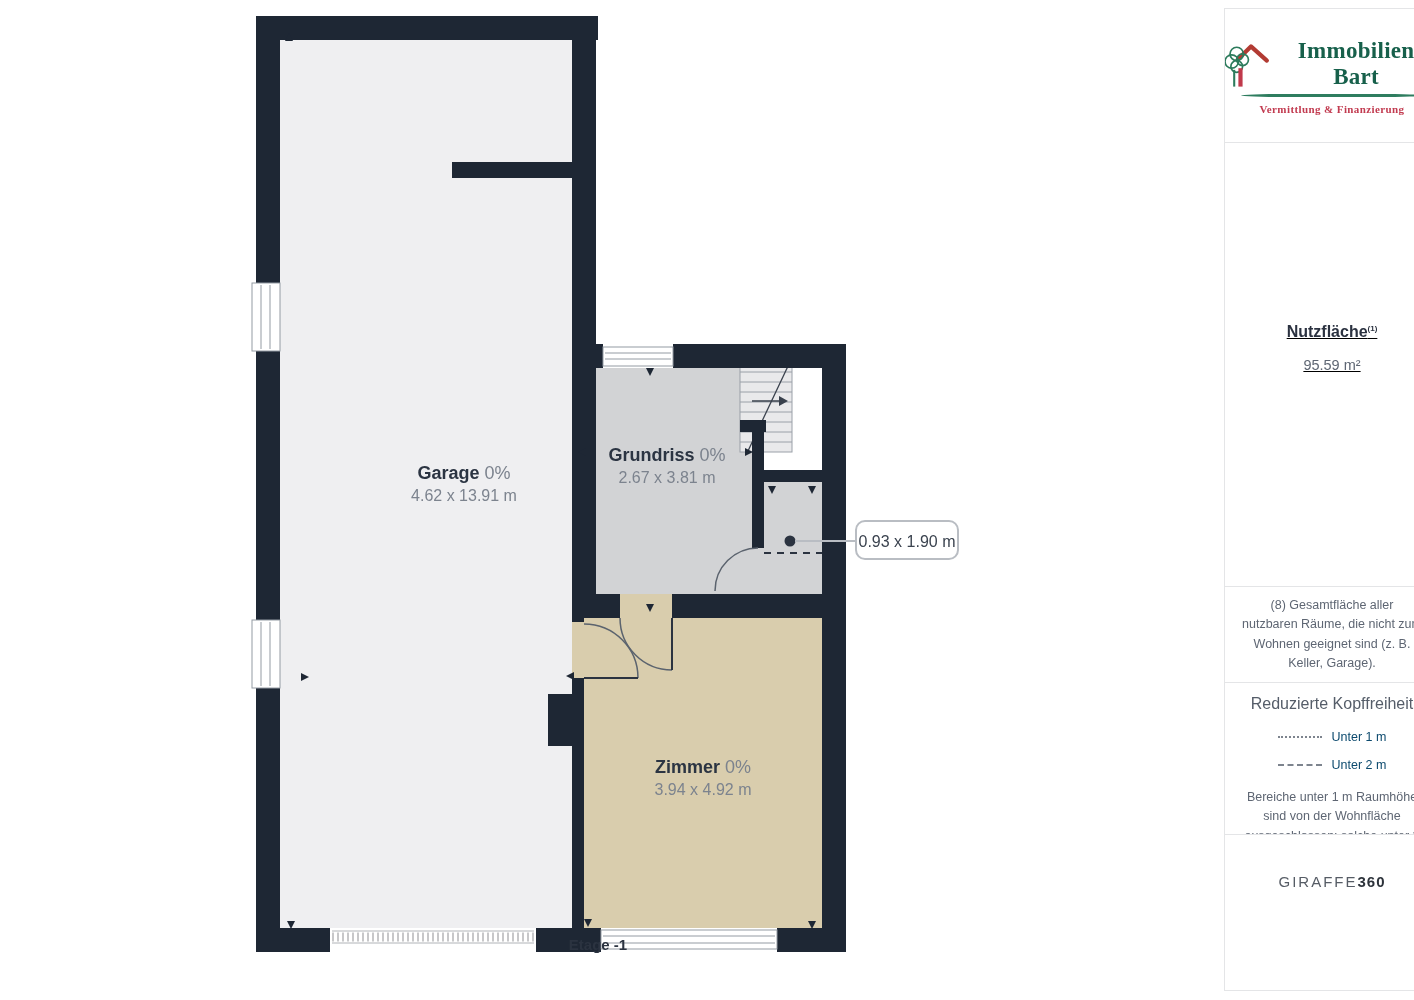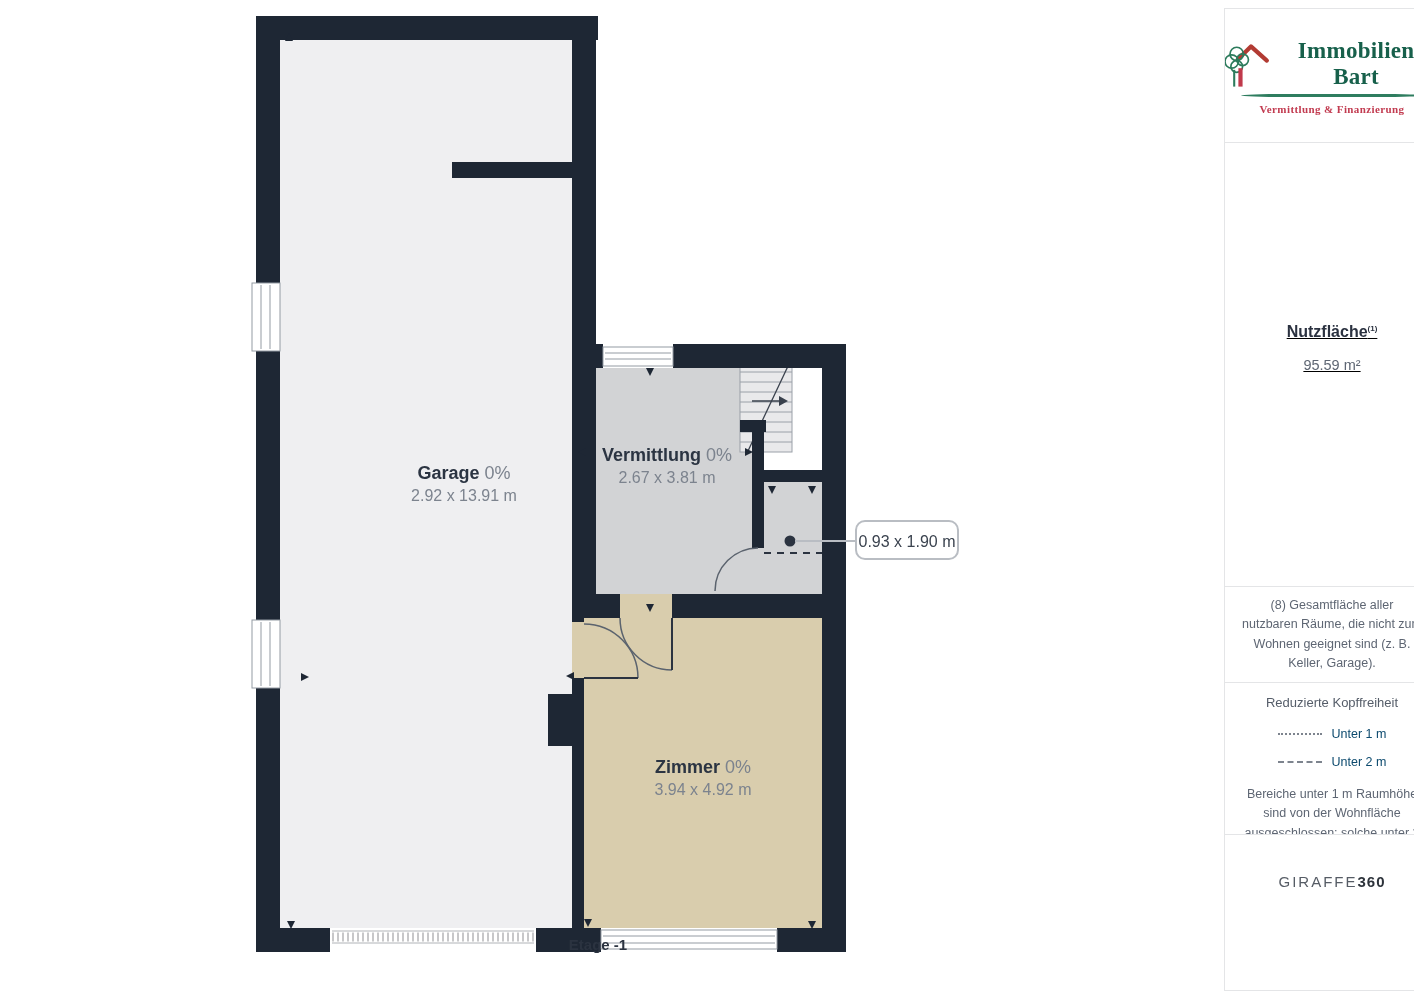--- a/index.html
+++ b/index.html
@@ -34,21 +34,21 @@
   .logo-name{font-family:"Liberation Serif",serif;font-size:23px;font-weight:bold;
              color:#17604b;letter-spacing:.3px;}
   .logo-underline{width:182px;height:3px;background:#2e7d5f;border-radius:50%/100%;margin-top:3px;}
   .logo-tagline{margin-top:6px;font-family:"Liberation Serif",serif;font-weight:bold;
                 font-size:11px;color:#c23b50;letter-spacing:.4px;}
 
   .area-title{font-size:16px;font-weight:bold;color:#2b3240;}
   .area-title sup{font-size:8px;}
   .area-val{margin-top:16px;font-size:14.5px;color:#5e6673;}
 
-  .head-title{font-size:13px;color:#555d69;margin-bottom:10px;}
+  .head-title{font-size:16px;color:#555d69;margin-bottom:10px;}
   .leg{display:flex;align-items:center;justify-content:center;gap:10px;margin:7px 0;}
   .leg-line{width:44px;height:0;border-top:2px dotted #7d848e;}
   .leg-line.dashed{border-top:2px dashed #7d848e;}
   .leg-label{font-size:12.5px;color:#0c4a6e;}
   .head-note{margin-top:9px;}
 
   .prov{margin-top:22px;font-size:15px;letter-spacing:2px;color:#565c65;}
   .prov b{color:#2d333b;letter-spacing:1px;}
 </style>
 </head>
@@ -163,24 +163,24 @@
       <path d="M291 929 L287 921 L295 921 Z"></path>
       <path d="M588 927 L584 919 L592 919 Z"></path>
       <path d="M812 929 L808 921 L816 921 Z"></path>
       <path d="M826 632 L822 624 L830 624 Z"></path>
     </g>
   </svg>
 
   <div class="room-label" style="left:427px;top:484px;margin-left:37px;">
     <div class="room-name"><span>Garage</span>
       <span class="room-pct">0%</span></div>
-    <div class="room-dims">2.92 x 13.91 m</div>
+    <div class="room-dims">4.62 x 13.91 m</div>
   </div>
   <div class="room-label" style="left:667px;top:466px;">
-    <div class="room-name"><span>Vermittlung</span>
+    <div class="room-name"><span>Grundriss</span>
       <span class="room-pct">0%</span></div>
     <div class="room-dims">2.67 x 3.81 m</div>
   </div>
   <div class="room-label" style="left:703px;top:778px;">
     <div class="room-name"><span>Zimmer</span>
       <span class="room-pct">0%</span></div>
     <div class="room-dims">3.94 x 4.92 m</div>
   </div>
 
   <div class="floor-label" style="left:598px;top:944px;">Etage -1</div>

